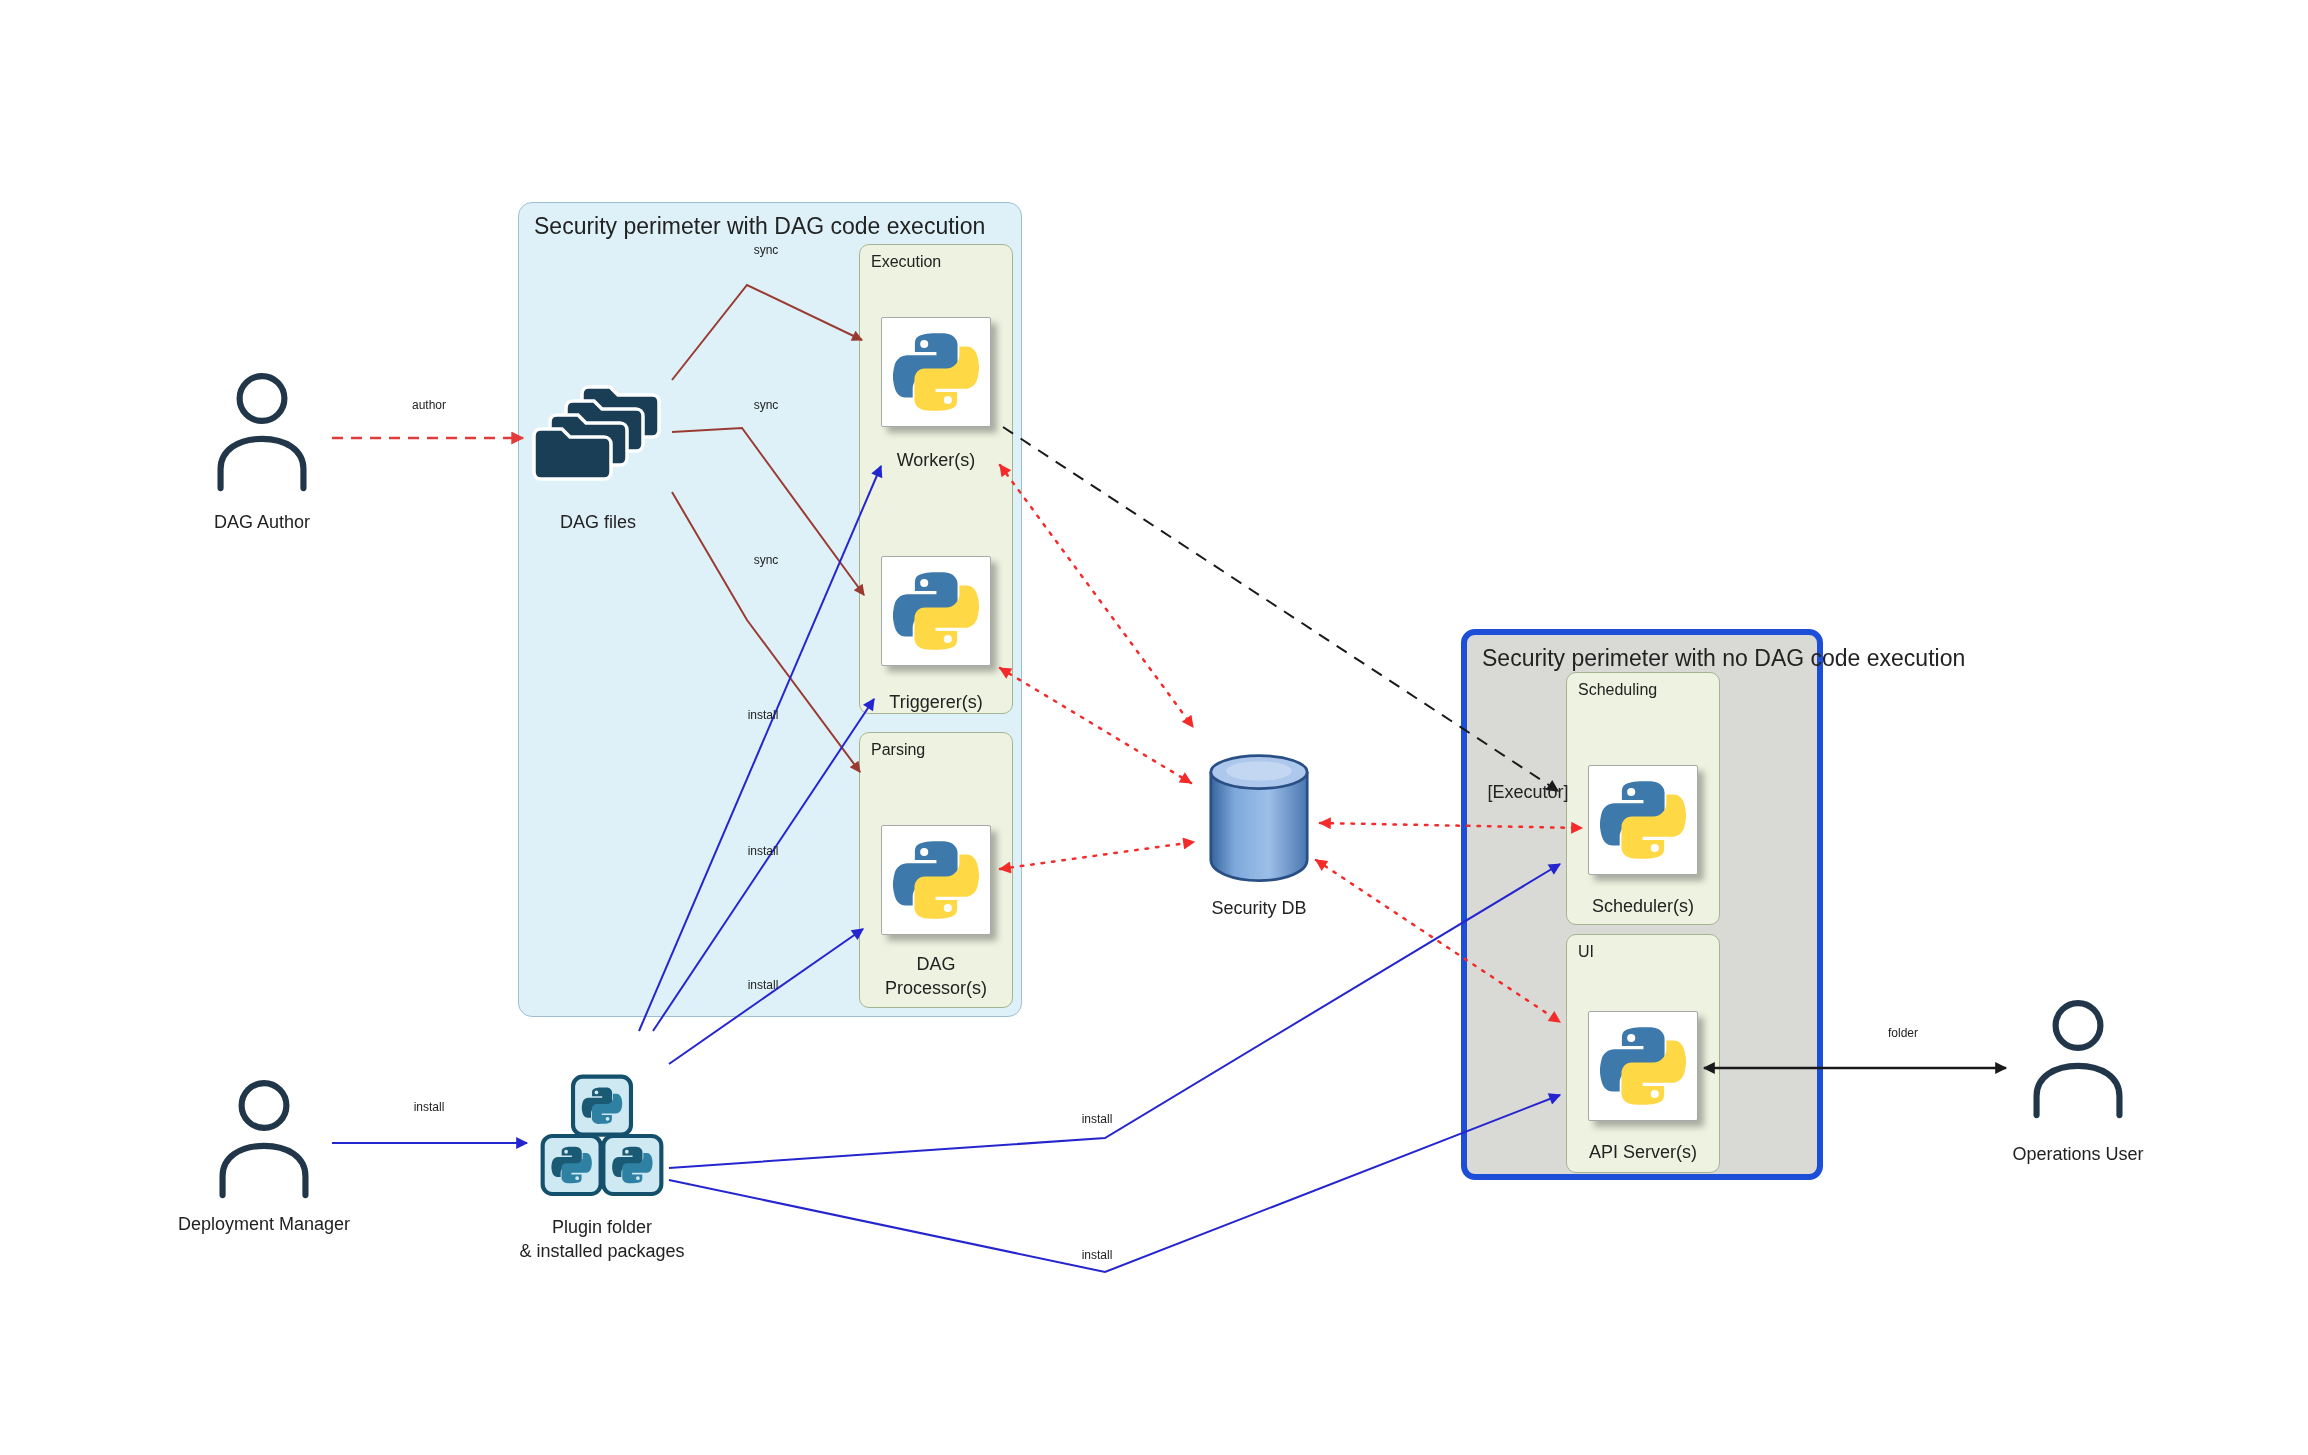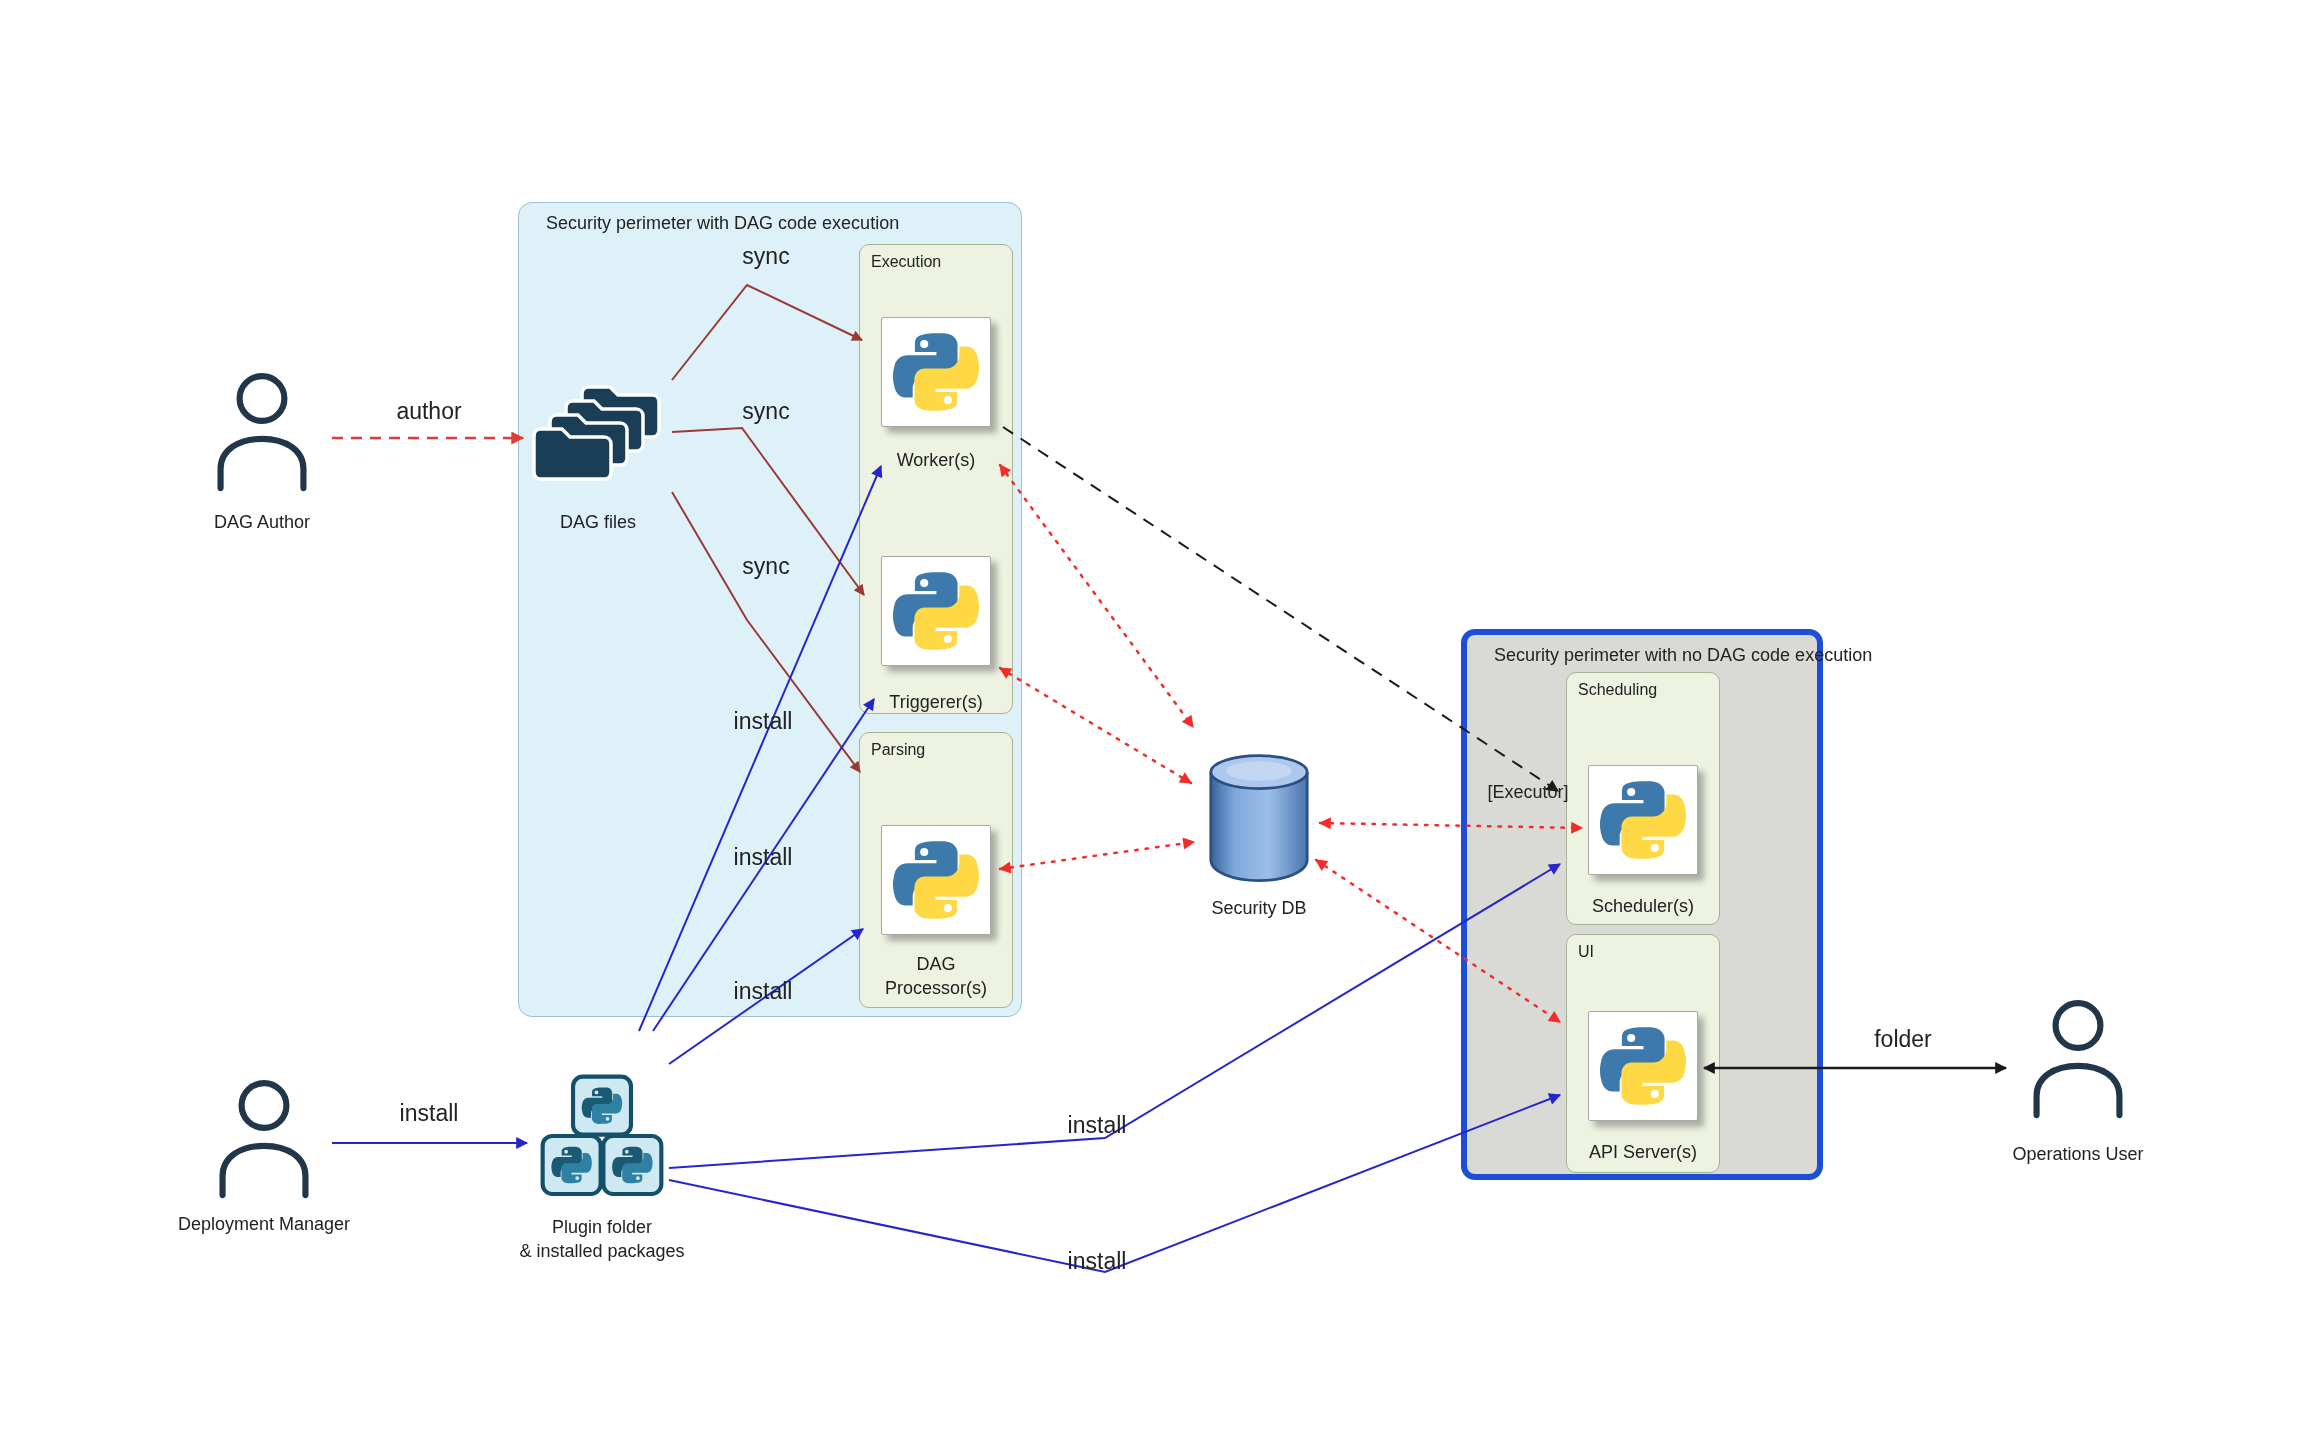--- a/index.html
+++ b/index.html
@@ -3,33 +3,33 @@
 <meta charset="utf-8">
 <style>
   * { margin:0; padding:0; box-sizing:border-box; }
   html,body { background:#ffffff; }
   body { font-family:"Liberation Sans", sans-serif; color:#222; }
   .canvas { position:relative; width:2308px; height:1455px; background:#ffffff; overflow:hidden; }
 
   .perimeter { position:absolute; border-radius:14px; }
   .perimeter.blue { background:#def1f9; border:1px solid #9dc0d0; }
   .perimeter.gray { background:#d9d9d5; border:6px solid #1d4ed8; }
-  .perimeter-title { position:absolute; left:27px; top:10px; font-size:18px; color:#222; white-space:nowrap; }
+  .perimeter-title { position:absolute; left:15px; top:10px; font-size:23px; color:#222; white-space:nowrap; }
 
   .group { position:absolute; background:#edf3e0; border:1px solid #a6b494; border-radius:10px; }
   .group-title { position:absolute; left:11px; top:8px; font-size:16px; color:#222; }
 
   .card { position:absolute; width:110px; height:110px; background:#ffffff; border:1px solid #a8a8a8;
           border-radius:2px; box-shadow:6px 6px 6px rgba(70,70,70,0.40);
           display:flex; align-items:center; justify-content:center; }
   .card svg { width:88px; height:88px; }
 
   .node-label { position:absolute; font-size:18px; color:#222; text-align:center;
                 transform:translateX(-50%); white-space:nowrap; line-height:1.35; }
-  .edge-label { position:absolute; font-size:23px; color:#222; transform:translateX(-50%); white-space:nowrap; }
+  .edge-label { position:absolute; font-size:12px; color:#222; transform:translateX(-50%); white-space:nowrap; }
 
   .icon { position:absolute; }
   svg.edges { position:absolute; left:0; top:0; width:2308px; height:1455px; pointer-events:none; }
 </style>
 </head>
 <body>
 
 <div class="canvas">
 
   <svg width="0" height="0" style="position:absolute" aria-hidden="true">

